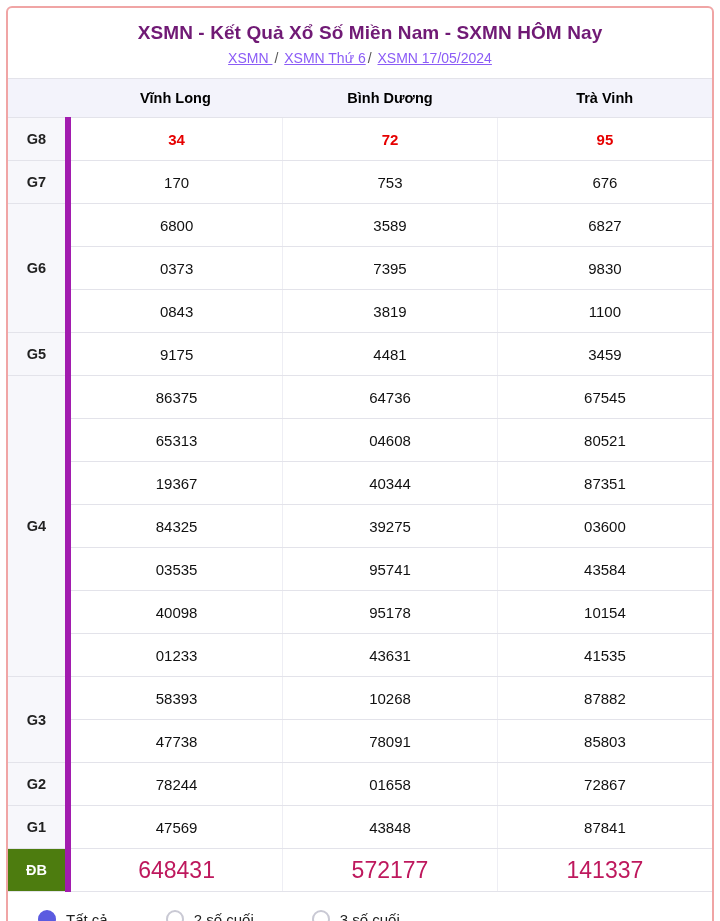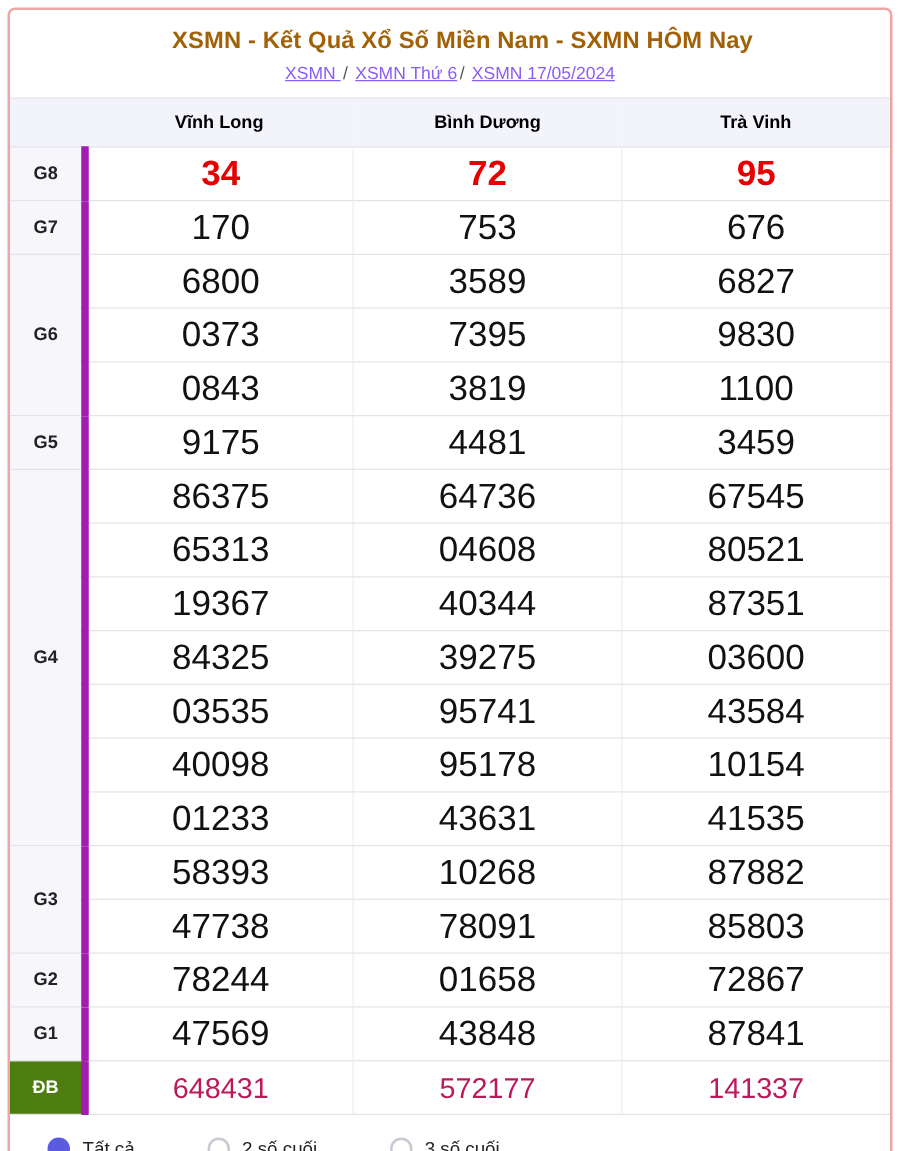--- a/index.html
+++ b/index.html
@@ -25,21 +25,21 @@
     border-radius: 6px;
     box-sizing: border-box;
     width: 708px;
     overflow: hidden;
     background: #fff;
   }
   .title {
     text-align: center;
     font-size: 19px;
     font-weight: bold;
-    color: #a16207;
+    color: #701a75;
     padding: 14px 8px 6px 8px;
     letter-spacing: 0.1px;
     margin-left: 20px;
   }
   .breadcrumb {
     text-align: center;
     font-size: 14px;
     padding-bottom: 12px;
     color: #3355cc;
   }
@@ -78,21 +78,21 @@
   }
   td.label {
     width: 58px;
     background: #f7f7fb;
     font-weight: bold;
     font-size: 14.5px;
     color: #222;
     border-right: 6px solid #a21caf;
   }
   td.num {
-    font-size: 28px;
+    font-size: 15px;
     color: #111;
     height: 40px;
     border-right: 1px solid #eeeef4;
   }
   td.num:last-child {
     border-right: none;
   }
   tr.red td.num {
     color: #e60000;
     font-weight: bold;

